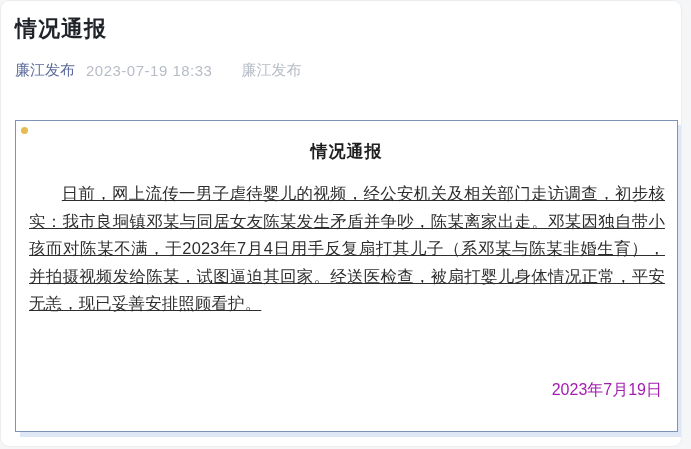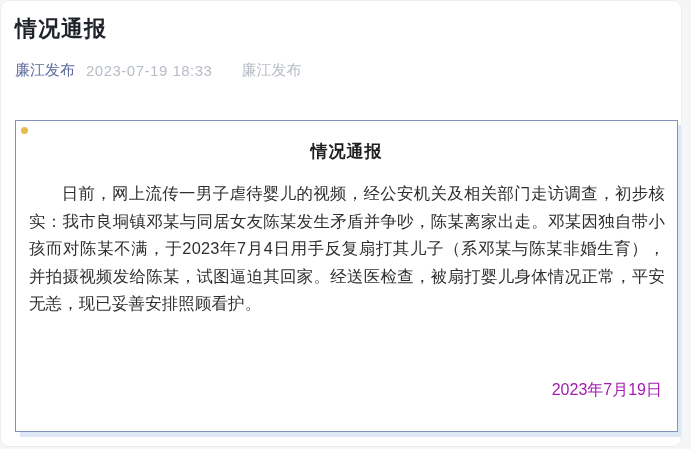--- a/index.html
+++ b/index.html
@@ -70,21 +70,21 @@
     letter-spacing: 1px;
   }
   .notice-body {
     margin: 17px 12px 0 13px;
     font-size: 16.4px;
     line-height: 27.5px;
     color: #2e2e2e;
     text-align: justify;
     letter-spacing: 0.2px;
   }
-  .notice-body p { text-indent: 2em; }
+  .notice-body p { text-indent: 2em; text-decoration: underline; }
   .notice-date {
     position: absolute;
     right: 15px; bottom: 30px;
     font-size: 16px;
     color: #a21caf;
   }
 </style>
 </head>
 <body>
 

